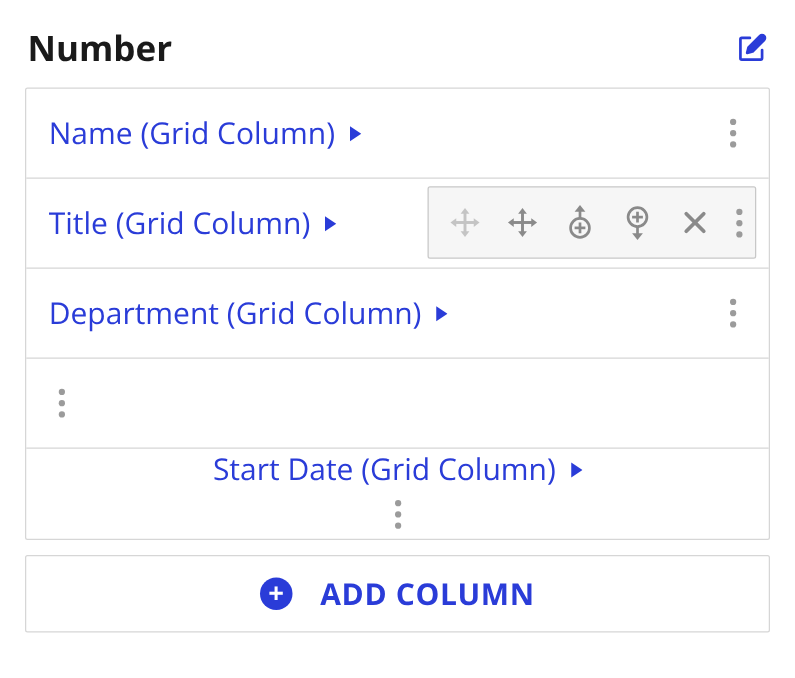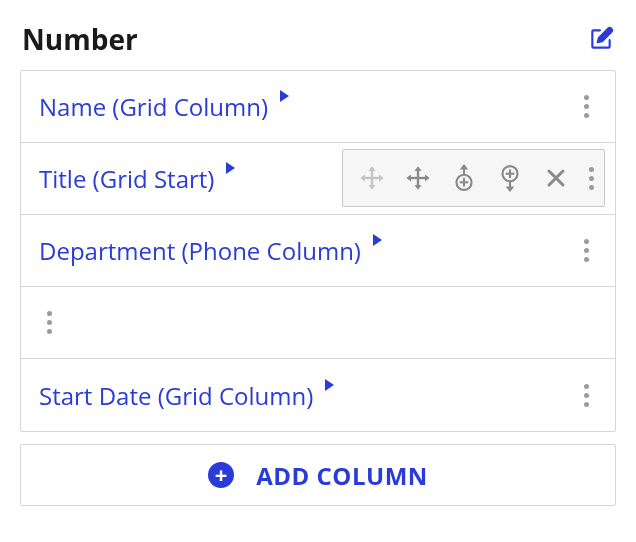--- a/index.html
+++ b/index.html
@@ -37,27 +37,27 @@
   }
   .row {
     display: flex;
     align-items: center;
     justify-content: space-between;
     min-height: 72px;
     padding: 0 18px 0 18px;
     border-bottom: 1px solid #d6d6d6;
     position: relative;
   }
-  .row:last-child { border-bottom: none; }
+  .row:last-child { border-bottom: none; flex-direction: column; }
   .row-label {
     color: #2a3cd8;
     font-size: 24px;
     font-weight: 400;
     display: flex;
-    align-items: flex-start;
+    align-items: center;
     gap: 8px;
     cursor: pointer;
     white-space: nowrap;
     overflow: hidden;
   }
   .tri {
     display: inline-block;
     width: 0; height: 0;
     border-top: 6px solid transparent;
     border-bottom: 6px solid transparent;
@@ -159,21 +159,21 @@
       </div>
       <div class="kebab">
           <span></span>
           <span></span>
           <span></span>
         </div>
     </div>
 
     <div class="row">
       <div class="row-label">
-        <span>Title (Grid Start)</span>
+        <span>Title (Grid Column)</span>
         <span class="tri"></span>
       </div>
       <div class="toolbar">
         <div class="tool disabled">
           <svg width="28" height="28" viewBox="0 0 24 24" fill="currentColor">
             <polygon points="12,2 9,6 15,6"></polygon>
             <polygon points="12,22 9,18 15,18"></polygon>
             <polygon points="2,12 6,9 6,15"></polygon>
             <polygon points="22,12 18,9 18,15"></polygon>
             <rect x="11" y="5" width="2" height="14"></rect>
@@ -217,21 +217,21 @@
         <div class="kebab" style="padding:4px 0 4px 2px">
             <span></span>
             <span></span>
             <span></span>
           </div>
       </div>
     </div>
 
     <div class="row">
       <div class="row-label">
-        <span>Department (Phone Column)</span>
+        <span>Department (Grid Column)</span>
         <span class="tri"></span>
       </div>
       <div class="kebab">
           <span></span>
           <span></span>
           <span></span>
         </div>
     </div>
 
     <div class="row">

